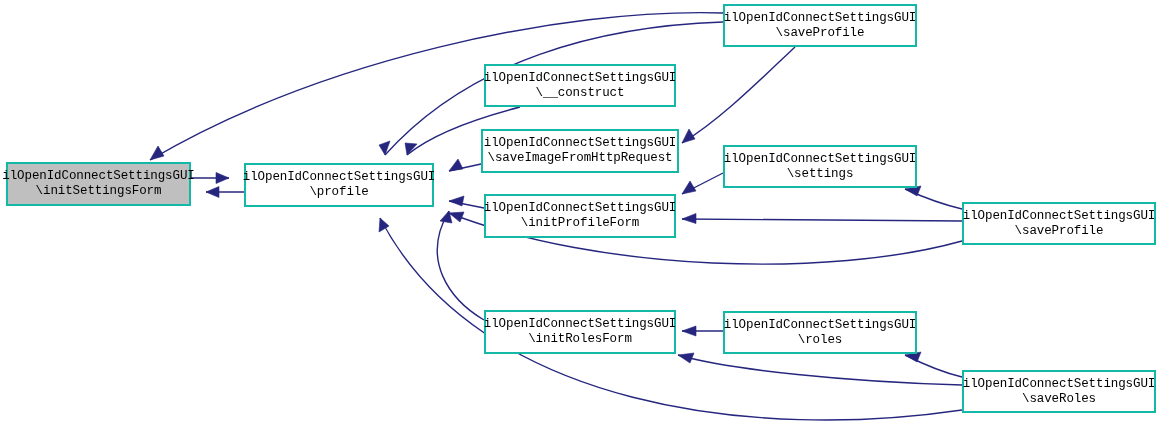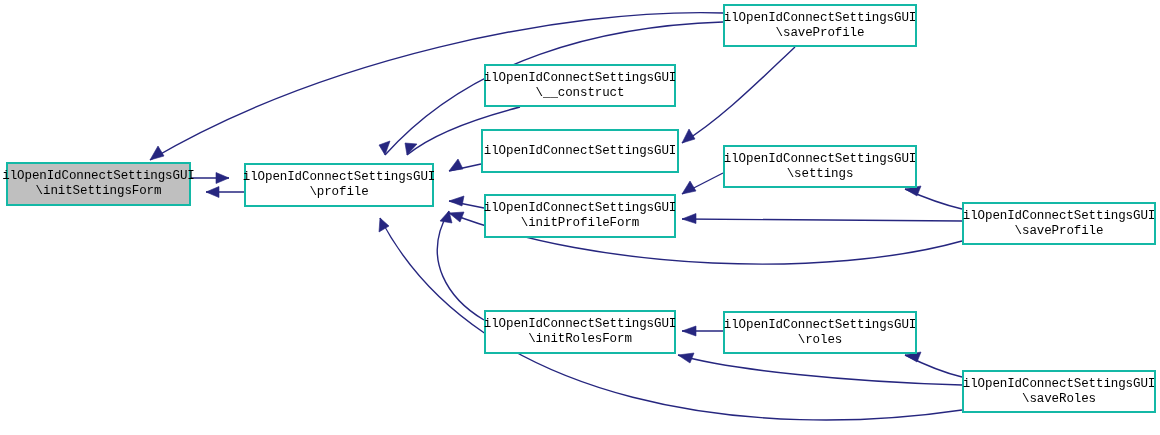--- a/index.html
+++ b/index.html
@@ -144,20 +144,21 @@
       <div class="node" style="left: 723px; top: 4px; width: 194px; height: 43px;">
         <span class="ln">ilOpenIdConnectSettingsGUI</span>
         <span class="ln">\saveProfile</span>
       </div>
       <div class="node" style="left: 484px; top: 64px; width: 192px; height: 43px;">
         <span class="ln">ilOpenIdConnectSettingsGUI</span>
         <span class="ln">\__construct</span>
       </div>
       <div class="node" style="left: 481px; top: 129px; width: 198px; height: 44px;">
         <span class="ln">ilOpenIdConnectSettingsGUI</span>
+        <span class="ln">\saveImageFromHttpRequest</span>
       </div>
       <div class="node" style="left: 484px; top: 194px; width: 192px; height: 44px;">
         <span class="ln">ilOpenIdConnectSettingsGUI</span>
         <span class="ln">\initProfileForm</span>
       </div>
       <div class="node" style="left: 723px; top: 145px; width: 194px; height: 43px;">
         <span class="ln">ilOpenIdConnectSettingsGUI</span>
         <span class="ln">\settings</span>
       </div>
       <div class="node" style="left: 962px; top: 202px; width: 194px; height: 43px;">

